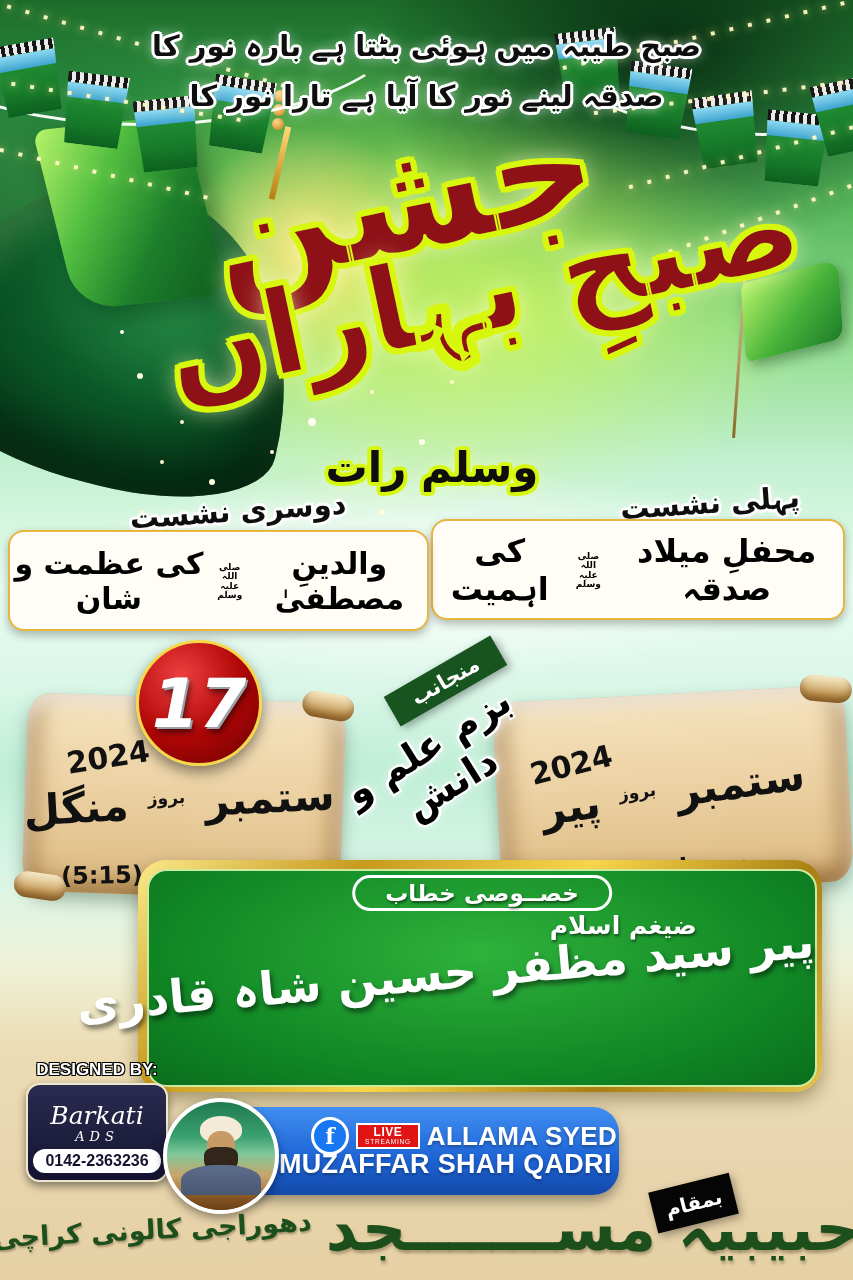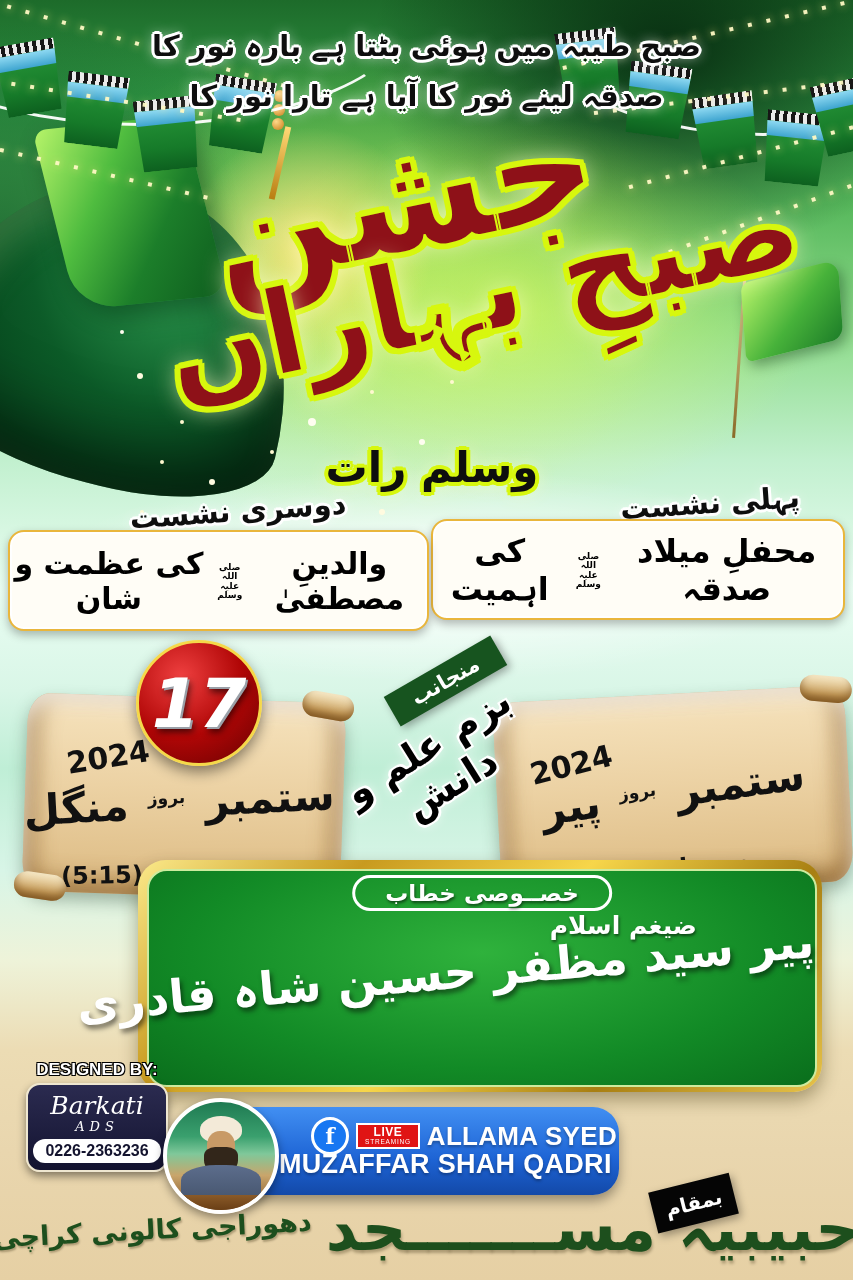--- a/index.html
+++ b/index.html
@@ -157,21 +157,21 @@
   .banner-pre{position:absolute;top:40px;right:118px;color:#fff;font-size:25px;font-weight:bold;
     direction:rtl;text-shadow:1px 2px 3px rgba(0,0,0,.55);}
   .banner-name{position:absolute;top:72px;left:0;width:100%;text-align:center;color:#fff;
     font-size:46px;font-weight:bold;direction:rtl;transform:rotate(-5deg);white-space:nowrap;
     text-shadow:2px 4px 5px rgba(0,0,0,.5);}
   
   .designer{top:1060px;left:26px;width:142px;text-align:center;z-index:6;}
   .designer-label{color:#fff;font-weight:bold;font-size:17px;font-family:"Liberation Sans",sans-serif;
     text-shadow:-1px -1px 0 #000,1px -1px 0 #000,-1px 1px 0 #000,1px 1px 0 #000;}
   .designer-card{margin-top:3px;background:linear-gradient(180deg,#2b2b50,#131330);
-    border:2px solid #efe7d0;border-radius:14px;padding:7px 5px 7px;box-shadow:0 4px 8px rgba(0,0,0,.45);}
+    border:2px solid #efe7d0;border-radius:14px;padding:17px 5px 7px;box-shadow:0 4px 8px rgba(0,0,0,.45);}
   .designer-brand{font-family:"DejaVu Serif",serif;font-style:italic;color:#fff;font-size:25px;line-height:1.1;}
   .designer-sub{color:#fff;font-size:13px;letter-spacing:5px;font-family:"DejaVu Serif",serif;
     font-style:italic;margin-top:-1px;}
   .designer-phone{background:#fff;border-radius:999px;margin-top:5px;font-weight:bold;font-size:16px;
     color:#13132e;padding:3px 0;font-family:"Liberation Sans",sans-serif;}
   
   .livebar{top:1107px;left:183px;width:436px;height:88px;border-radius:26px;
     background:linear-gradient(180deg,#418ff2 0%,#1d63d4 60%,#1349a8 100%);
     box-shadow:0 6px 12px rgba(0,0,0,.35);z-index:5;color:#fff;
     font-family:"Liberation Sans",sans-serif;}
@@ -298,21 +298,21 @@
       <div class="banner-pre" dir="rtl">ضیغم اسلام</div>
       <div class="banner-name" dir="rtl">پیر سید مظفر حسین شاہ قادری</div>
     </div>
   </div>
 
   <div class="abs designer">
     <div class="designer-label">DESIGNED BY:</div>
     <div class="designer-card">
       <div class="designer-brand">Barkati</div>
       <div class="designer-sub">ADS</div>
-      <div class="designer-phone">0226-2363236</div>
+      <div class="designer-phone">0142-2363236</div>
     </div>
   </div>
 
   <div class="abs livebar">
     <div class="fb-row">
       <div class="fb-circle">f</div>
       <div class="live-badge">
         <div class="live-word">LIVE</div>
         <div class="streaming-word">STREAMING</div>
       </div>

